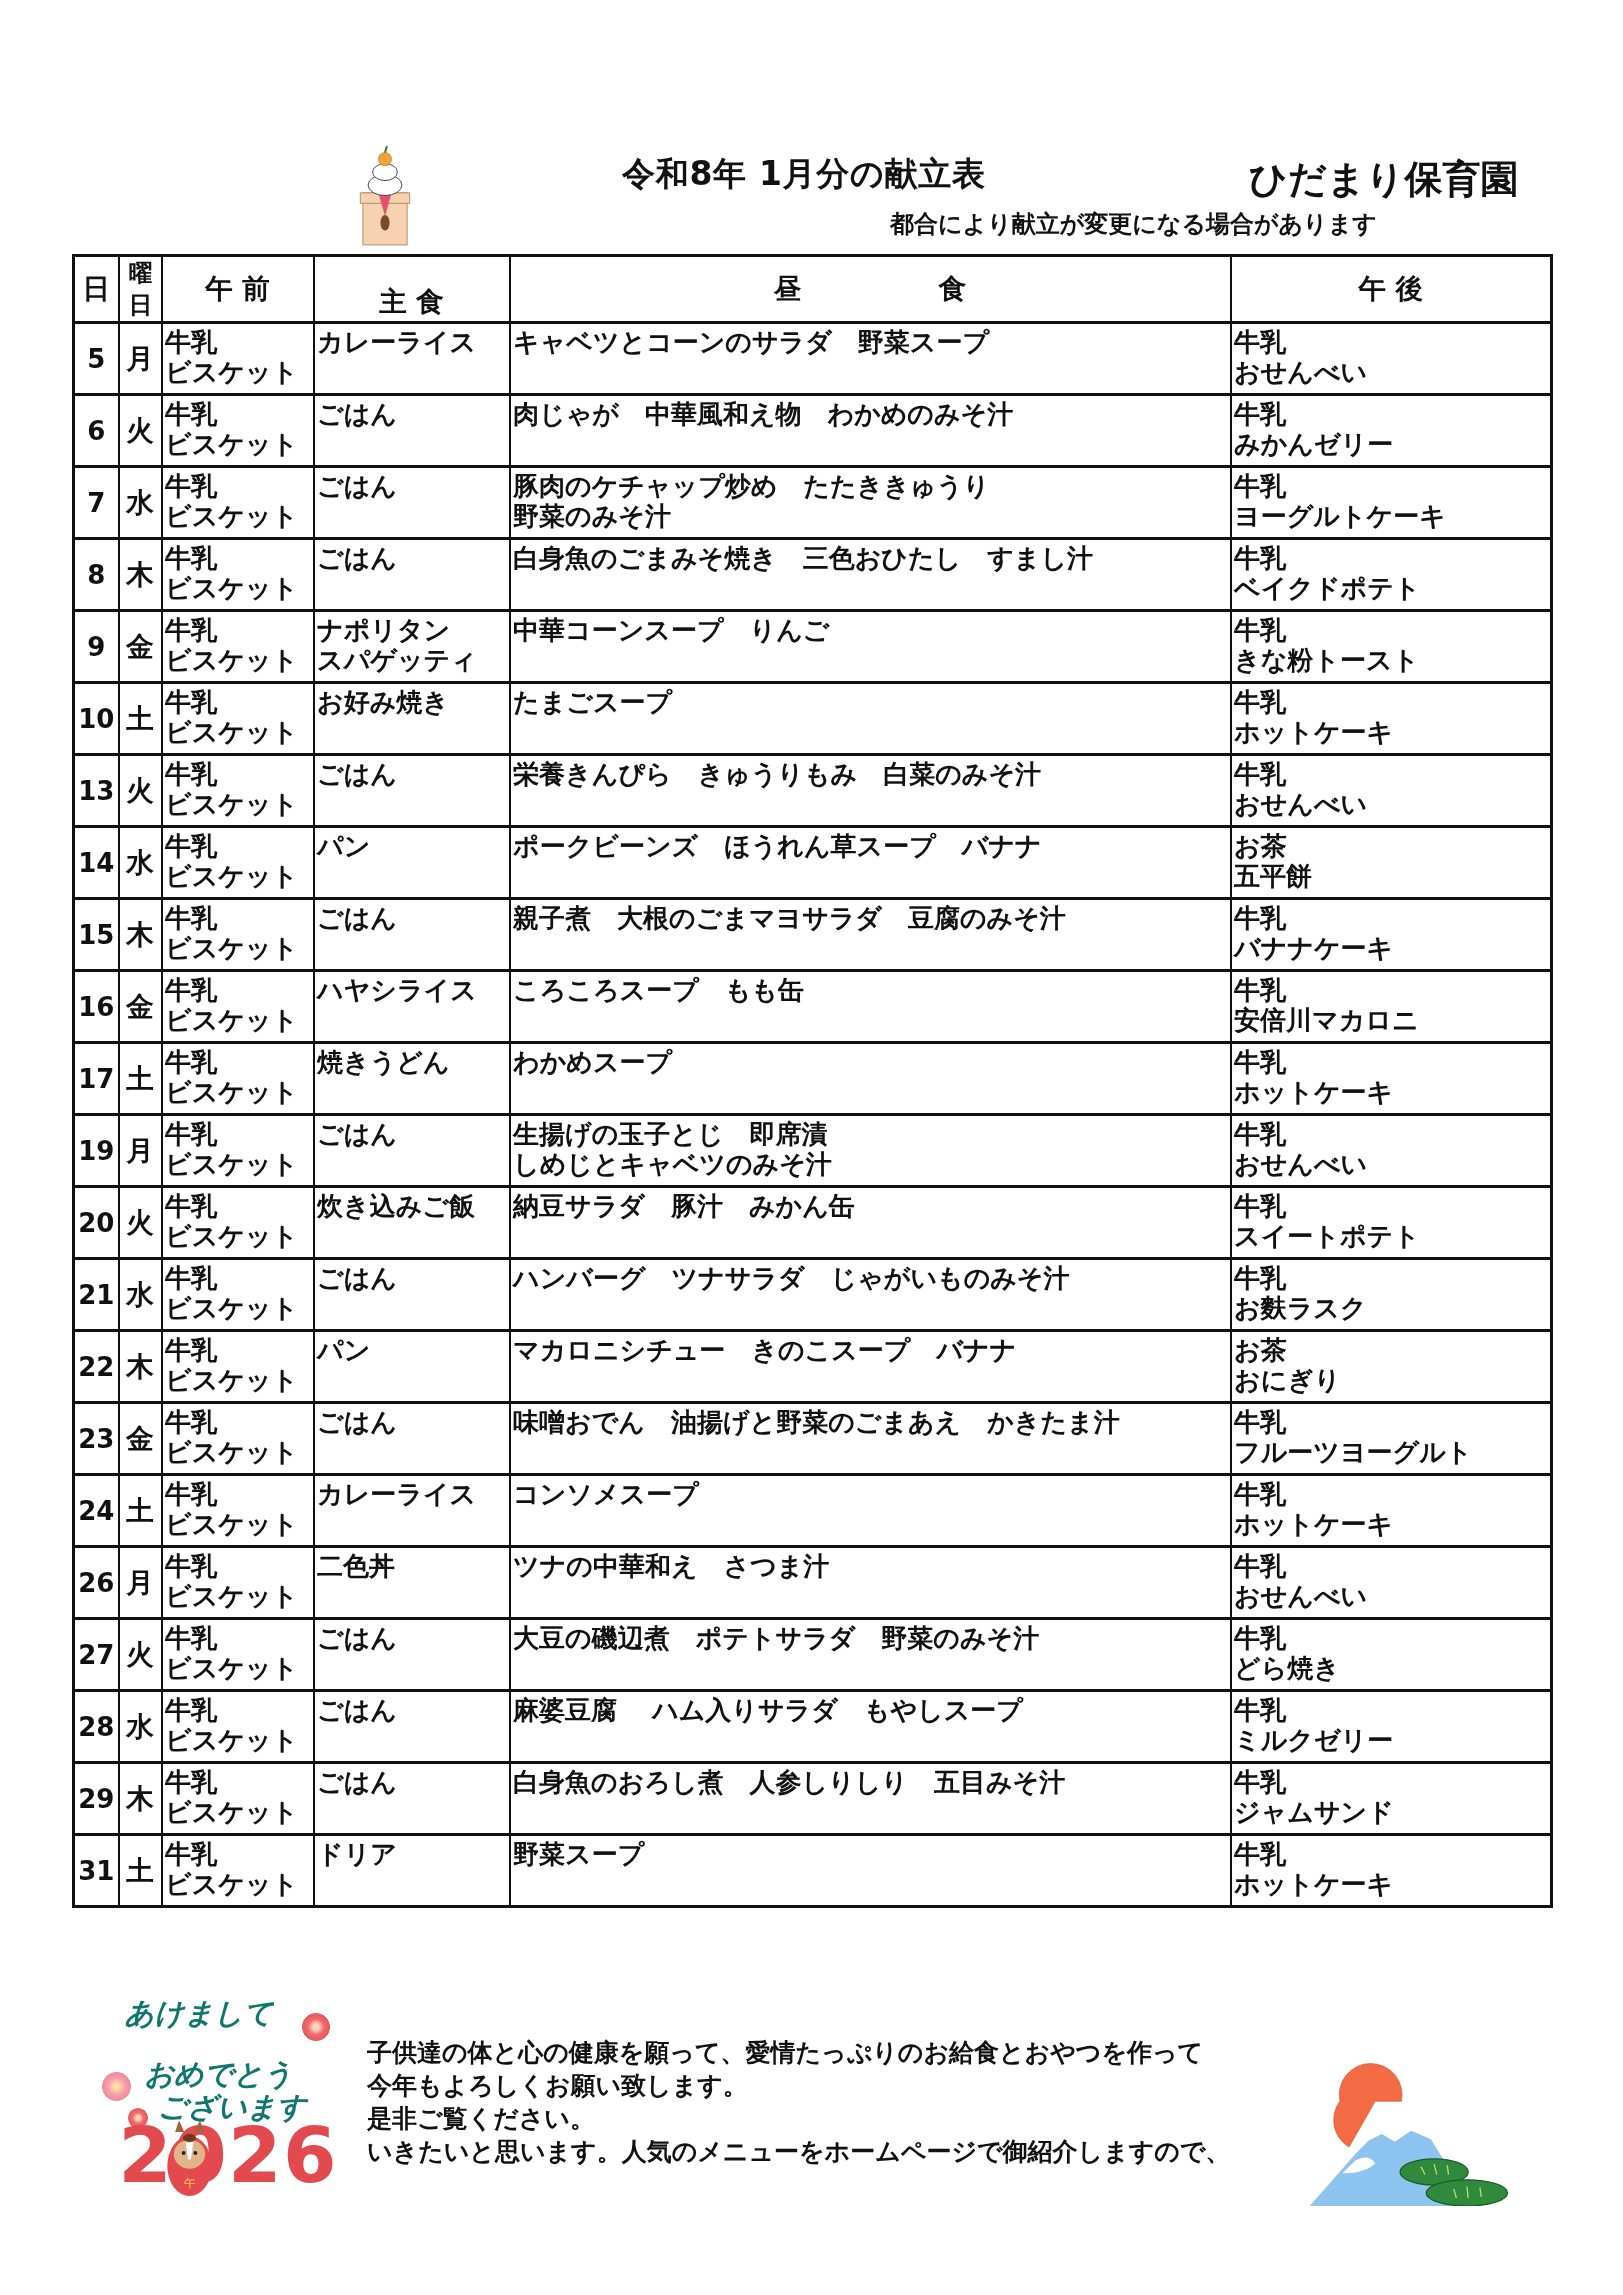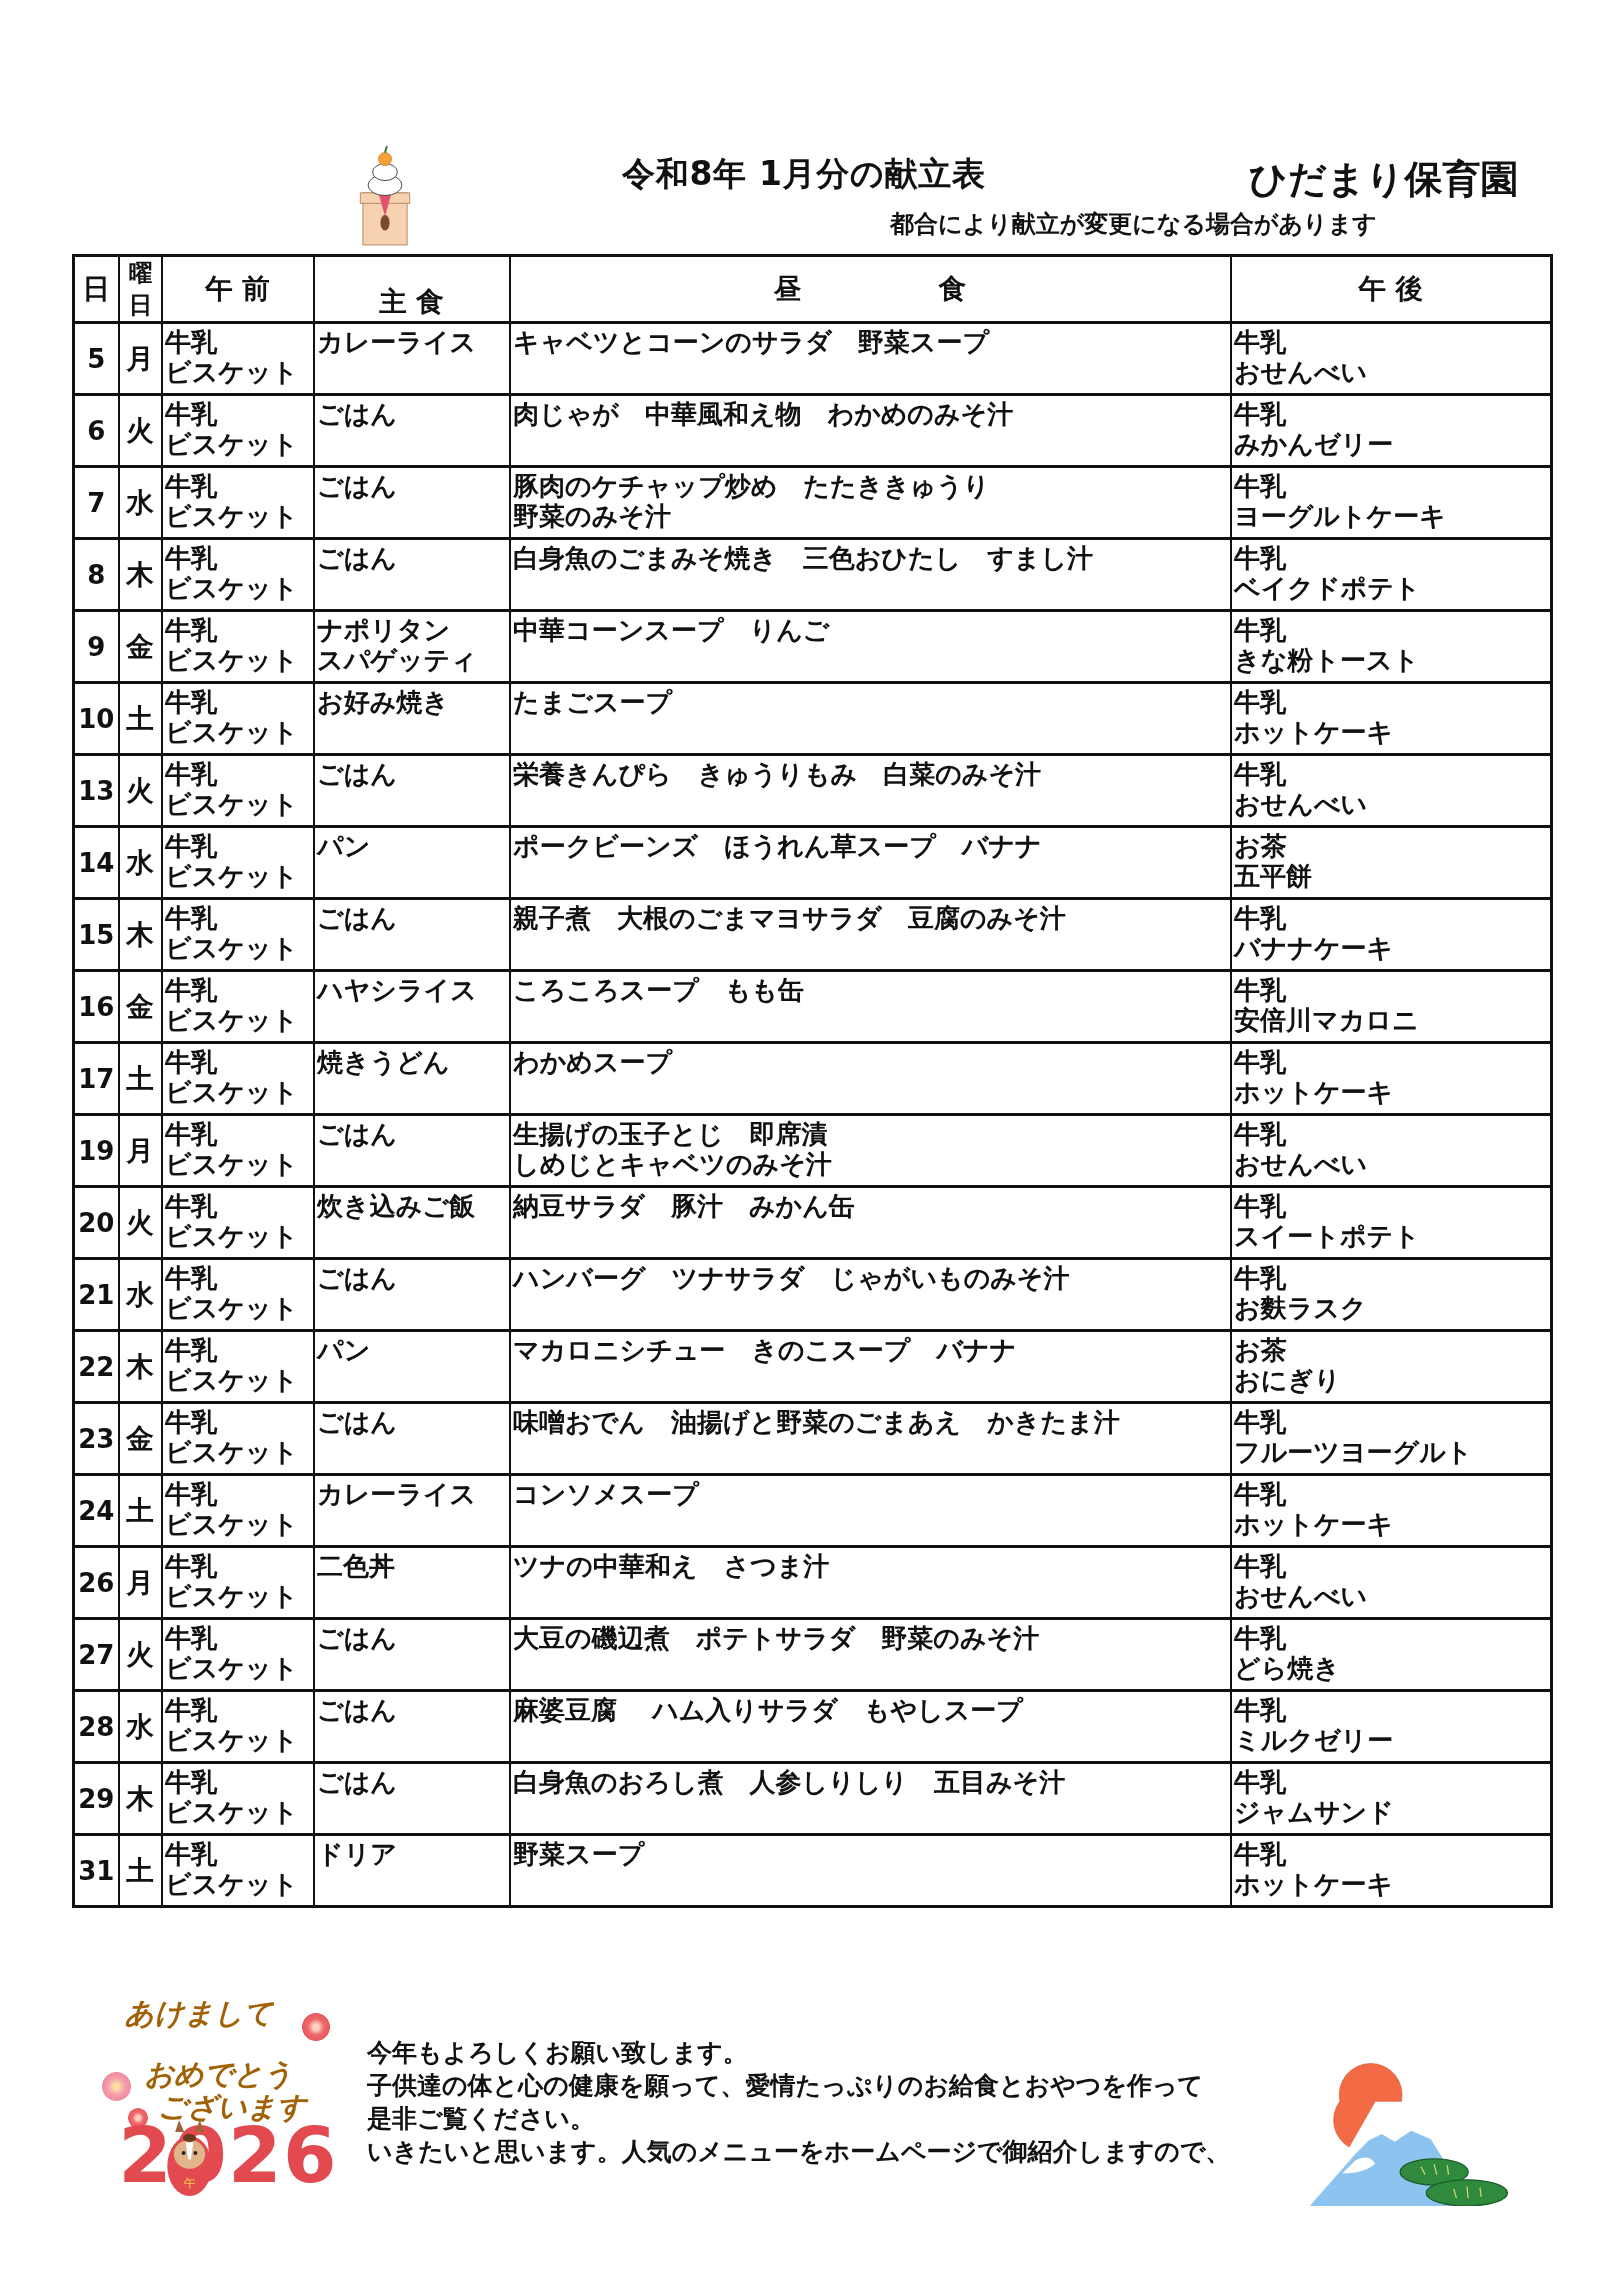--- a/index.html
+++ b/index.html
@@ -48,21 +48,21 @@
     font-size: 26px; line-height: 30px; padding: 2.6px 2.6px 0 2.6px; font-weight: bold;
     white-space: nowrap; overflow: hidden;
   }
   .line { display: block; }
   .greeting {
     position: absolute; left: 115px; top: 1990px; width: 236px; height: 216px;
   }
   .greet-text {
     position: absolute; left: 9.8px; top: 6.5px;
     font-family: "DejaVu Serif", serif; font-size: 29px; font-weight: bold;
-    line-height: 33px; color: #a16207; font-style: italic;
+    line-height: 33px; color: #0f766e; font-style: italic;
   }
   .greet-text .l2 { padding-left: 19.6px; display: block; margin-top: 28px; }
   .greet-text .l3 { padding-left: 33px; display: block; }
   .year {
     position: absolute; left: 3.3px; top: 121px; font-size: 77px; font-weight: bold;
     color: #e24a4f; letter-spacing: 1.3px; font-family: "DejaVu Sans", sans-serif;
   }
   .flower { position: absolute; border-radius: 50%; }
   .message {
     position: absolute; left: 367px; top: 2036px;
@@ -706,22 +706,22 @@
     <ellipse cx="36" cy="52" rx="24" ry="22" fill="#e2b48a"></ellipse>
     <path d="M30 34 L42 34 L38 60 L34 60 Z" fill="#fff"></path>
     <circle cx="27" cy="50" r="3" fill="#222"></circle>
     <circle cx="45" cy="50" r="3" fill="#222"></circle>
     <ellipse cx="36" cy="27" rx="10" ry="6" fill="#6b3a1f"></ellipse>
     <text x="36" y="102" font-size="18" fill="#f5d24a" text-anchor="middle" font-family="DejaVu Sans, sans-serif">午</text>
   </svg>
 </div>
 
 <div class="message">
+  <span>子供達の体と心の健康を願って、愛情たっぷりのお給食とおやつを作って</span>
   <span>今年もよろしくお願い致します。</span>
-  <span>子供達の体と心の健康を願って、愛情たっぷりのお給食とおやつを作って</span>
   <span>是非ご覧ください。</span>
   <span>いきたいと思います。人気のメニューをホームページで御紹介しますので、</span>
 </div>
 
 <svg class="fuji" viewBox="0 0 340 220">
   <path d="M56 60 A48 48 0 1 1 150 60 L110 60 L70 130 A48 48 0 0 1 56 60 Z" fill="#f26b45" stroke="#d9552f" stroke-width="1"></path>
   <polygon points="10,220 80,140 100,120 120,110 140,122 165,105 195,118 215,150 260,220" fill="#8cc4ef"></polygon>
   <path d="M80 150 Q100 140 110 155 Q95 170 60 170 Z" fill="#fff"></path>
   <g fill="#2f8a3e" stroke="#1d5e28" stroke-width="2">
     <ellipse cx="200" cy="168" rx="52" ry="20"></ellipse>

